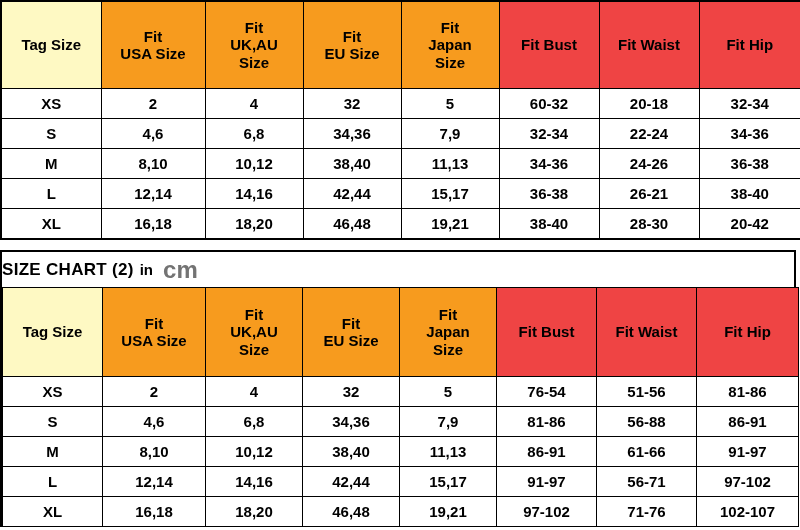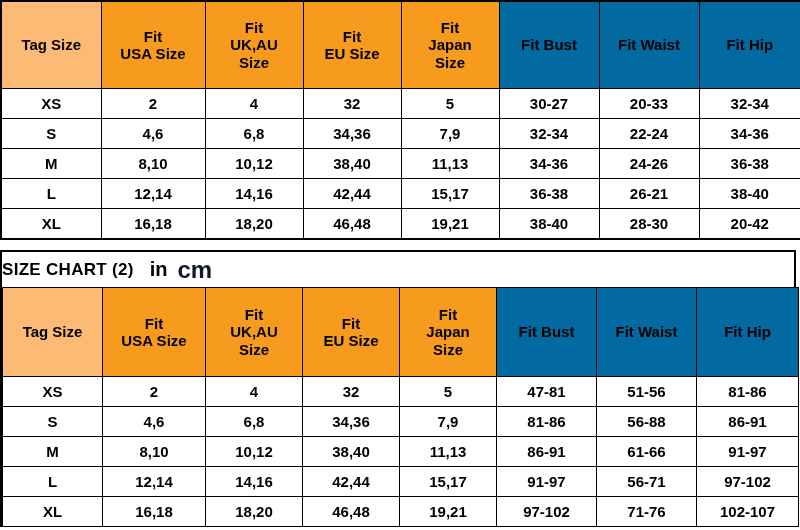--- a/index.html
+++ b/index.html
@@ -41,23 +41,23 @@
     line-height: 1.15;
     font-size: 15px;
   }
   table.size-chart tbody td {
     height: 29px;
     font-size: 15px;
     background: #ffffff;
   }
 
   
-  th.hdr-teal   { background: #fdba74; }
+  th.hdr-teal   { background: #fef9c3; }
   th.hdr-orange { background: #f79b1e; }
-  th.hdr-yellow { background: #0369a1; }
+  th.hdr-yellow { background: #ef4444; }
 
   
   col.c0 { width: 100px; }
   col.c1 { width: 104px; }
   col.c2 { width: 98px; }
   col.c3 { width: 98px; }
   col.c4 { width: 98px; }
   col.c5 { width: 100px; }
   col.c6 { width: 100px; }
   col.c7 { width: 102px; }
@@ -82,29 +82,28 @@
     gap: 6px;
     background: #ffffff;
   }
   .chart2-title .t-main {
     font-size: 17px;
     font-weight: bold;
     color: #000000;
     letter-spacing: 0.3px;
   }
   .chart2-title .t-in {
-    font-size: 20px;
+    font-size: 15px;
     font-weight: bold;
     color: #000000;
-    margin-left: 10px;
   }
   .chart2-title .t-cm {
     font-size: 24px;
     font-weight: bold;
-    color: #0f172a;
+    color: #737373;
     margin-left: 4px;
   }
   table.size-chart.second {
     width: 796px;
     border-top: 1px solid #000000;
     border-left: none;
     border-right: none;
     border-bottom: none;
   }
   table.size-chart.second col.c0 { width: 100px; }
@@ -146,22 +145,22 @@
         <th class="hdr-yellow">Fit Hip</th>
       </tr>
     </thead>
     <tbody>
       <tr>
         <td>XS</td>
         <td>2</td>
         <td>4</td>
         <td>32</td>
         <td>5</td>
-        <td>30-27</td>
-        <td>20-33</td>
+        <td>60-32</td>
+        <td>20-18</td>
         <td>32-34</td>
       </tr>
       <tr>
         <td>S</td>
         <td>4,6</td>
         <td>6,8</td>
         <td>34,36</td>
         <td>7,9</td>
         <td>32-34</td>
         <td>22-24</td>
@@ -232,21 +231,21 @@
           <th class="hdr-yellow">Fit Hip</th>
         </tr>
       </thead>
       <tbody>
         <tr>
           <td>XS</td>
           <td>2</td>
           <td>4</td>
           <td>32</td>
           <td>5</td>
-          <td>47-81</td>
+          <td>76-54</td>
           <td>51-56</td>
           <td>81-86</td>
         </tr>
         <tr>
           <td>S</td>
           <td>4,6</td>
           <td>6,8</td>
           <td>34,36</td>
           <td>7,9</td>
           <td>81-86</td>

